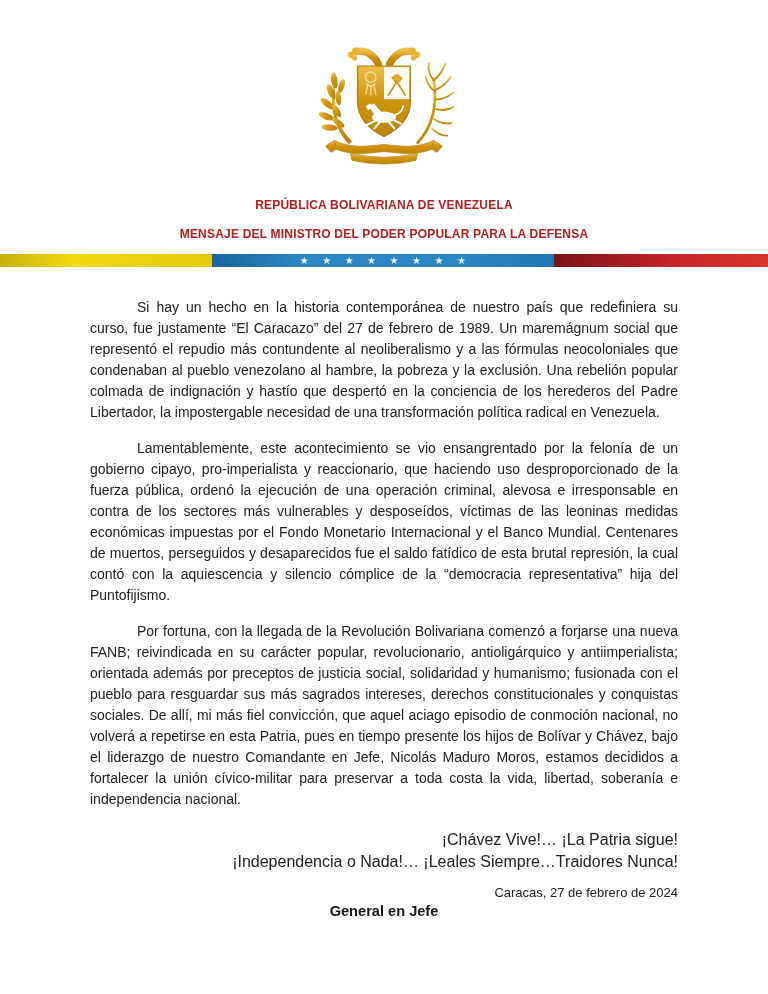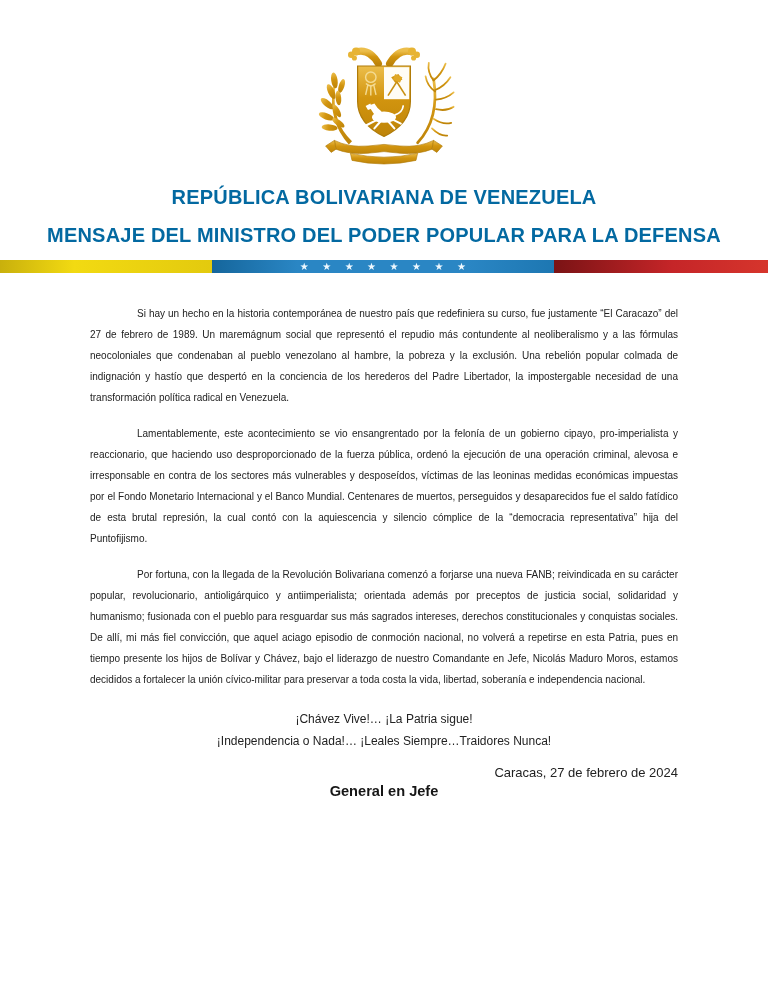--- a/index.html
+++ b/index.html
@@ -3,37 +3,37 @@
 <meta charset="utf-8">
 <style>
   * { margin:0; padding:0; box-sizing:border-box; }
   html, body { background:#e8e8e8; }
   .page {
     width:768px; height:994px; margin:0 auto; background:#ffffff;
     position:relative; overflow:hidden;
     font-family:"Liberation Sans", sans-serif; color:#1c1c1c;
   }
   .emblem-wrap { padding-top:42px; display:flex; justify-content:center; }
-  .titles { margin-top:12px; text-align:center; font-weight:700; font-size:20px; letter-spacing:0.2px; color:#0369a1; }
+  .titles { margin-top:24px; text-align:center; font-weight:700; font-size:12px; letter-spacing:0.2px; color:#b91c1c; }
   .titles .t2 { margin-top:15px; }
 
   .flag-bar { margin-top:13px; height:13px; width:100%; display:flex; }
   .band { height:100%; }
   .band-yellow { width:27.6%; background:linear-gradient(to right,#c9b00c, var(--c-yellow) 35%, #e3ca0e); }
   .band-blue   { width:44.5%; background:linear-gradient(to right,#15669c, var(--c-blue) 25%, var(--c-blue) 75%, #1d77b2);
                  display:flex; align-items:center; justify-content:center; gap:13.5px; }
   .band-red    { width:27.9%; background:linear-gradient(to right,#7a1315, var(--c-red) 55%, #d6352c); }
   .star { color:#eef8ff; font-size:10px; line-height:1; transform:translateY(-0.5px); }
 
   .content { margin:30px 90px 0; }
   .content p {
-    font-size:10px; line-height:21px; text-align:justify; text-indent:47px;
+    font-size:14px; line-height:21px; text-align:justify; text-indent:47px;
     margin-bottom:15px; color:#222;
   }
-  .slogans { margin-top:19px; text-align:center; font-size:12px; line-height:21.5px; color:#222; }
+  .slogans { margin-top:19px; text-align:right; font-size:16px; line-height:21.5px; color:#222; }
   .dateline { margin:13px 90px 0; text-align:right; font-size:13px; color:#222; }
   .signature { margin-top:1px; text-align:center; font-weight:700; font-size:14.6px; line-height:21px; color:#161616; }
 </style>
 </head>
 <body>
 
 <div class="page">
 
   <div class="emblem-wrap">
     <svg viewBox="0 0 220 165" width="176" height="132" aria-hidden="true">

